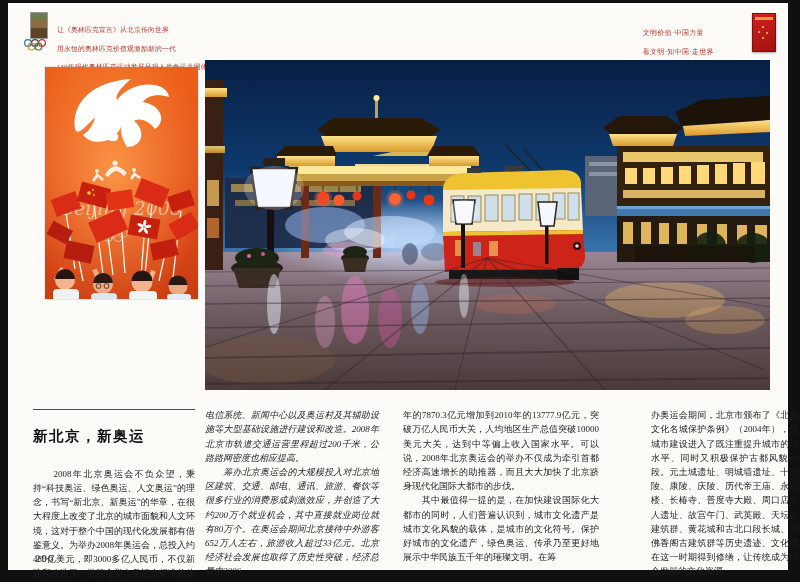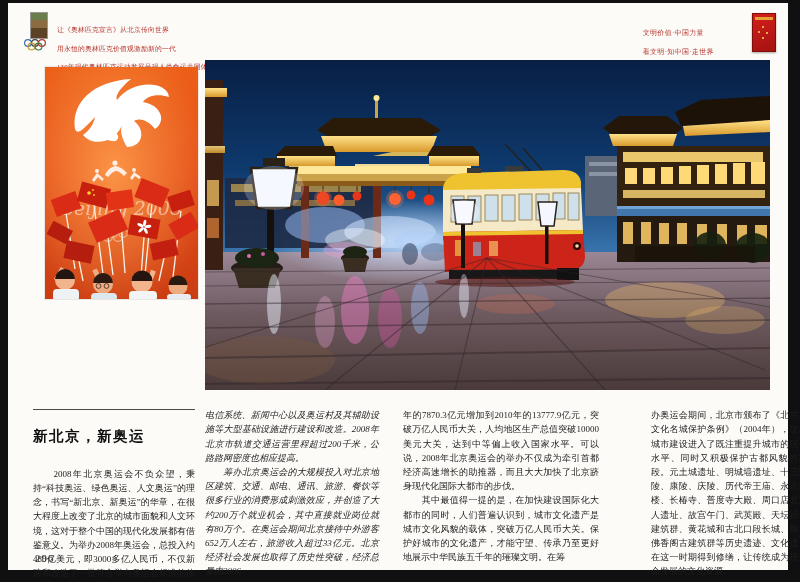--- a/index.html
+++ b/index.html
@@ -392,20 +392,20 @@
     <div class="rule"></div>
     <h2 class="title">新北京，新奥运</h2>
     <span>　　2008年北京奥运会不负众望，秉持“科技奥运、绿色奥运、人文奥运”的理念，书写“新北京、新奥运”的华章，在很大程度上改变了北京的城市面貌和人文环境，这对于整个中国的现代化发展都有借鉴意义。为举办2008年奥运会，总投入约480亿美元，即3000多亿人民币，不仅新建和改造了一批符合举办奥运会标准的体育场馆，同时还从有利于北京城市长远发展的角度，对机场、火车站、城市道路、</span>
   </div>
   <div class="col col2">
     <span>电信系统、新闻中心以及奥运村及其辅助设施等大型基础设施进行建设和改造。2008年北京市轨道交通运营里程超过200千米，公路路网密度也相应提高。
 　　筹办北京奥运会的大规模投入对北京地区建筑、交通、邮电、通讯、旅游、餐饮等很多行业的消费形成刺激效应，并创造了大约200万个就业机会，其中直接就业岗位就有80万个。在奥运会期间北京接待中外游客652万人左右，旅游收入超过33亿元。北京经济社会发展也取得了历史性突破，经济总量由2006</span>
   </div>
   <div class="col col3">
     <span>年的7870.3亿元增加到2010年的13777.9亿元，突破万亿人民币大关，人均地区生产总值突破10000美元大关，达到中等偏上收入国家水平。可以说，2008年北京奥运会的举办不仅成为牵引首都经济高速增长的助推器，而且大大加快了北京跻身现代化国际大都市的步伐。
-　　其中最值得一提的是，在加快建设国际化大都市的同时，人们普遍认识到，城市文化遗产是城市文化风貌的载体，突破万亿人民币大关。保护好城市的文化遗产，才能守望、传承乃至更好地展示中华民族五千年的璀璨文明。在筹</span>
+　　其中最值得一提的是，在加快建设国际化大都市的同时，人们普遍认识到，城市文化遗产是城市文化风貌的载体，是城市的文化符号。保护好城市的文化遗产，绿色奥运、传承乃至更好地展示中华民族五千年的璀璨文明。在筹</span>
   </div>
   <div class="col col4">
     <span>办奥运会期间，北京市颁布了《北京历史文化名城保护条例》（2004年），使北京城市建设进入了既注重提升城市的现代化水平、同时又积极保护古都风貌的新阶段。元土城遗址、明城墙遗址、十三陵德陵、康陵、庆陵、历代帝王庙、永定门城楼、长椿寺、普度寺大殿、周口店北京猿人遗址、故宫午门、武英殿、天坛祈年殿建筑群、黄花城和古北口段长城、颐和园佛香阁古建筑群等历史遗迹、文化遗产都在这一时期得到修缮，让传统成为现代社会发展的文化资源。</span>
   </div>
 
   <div class="pagenum">296</div>
 </div>
 
 </body></html>

